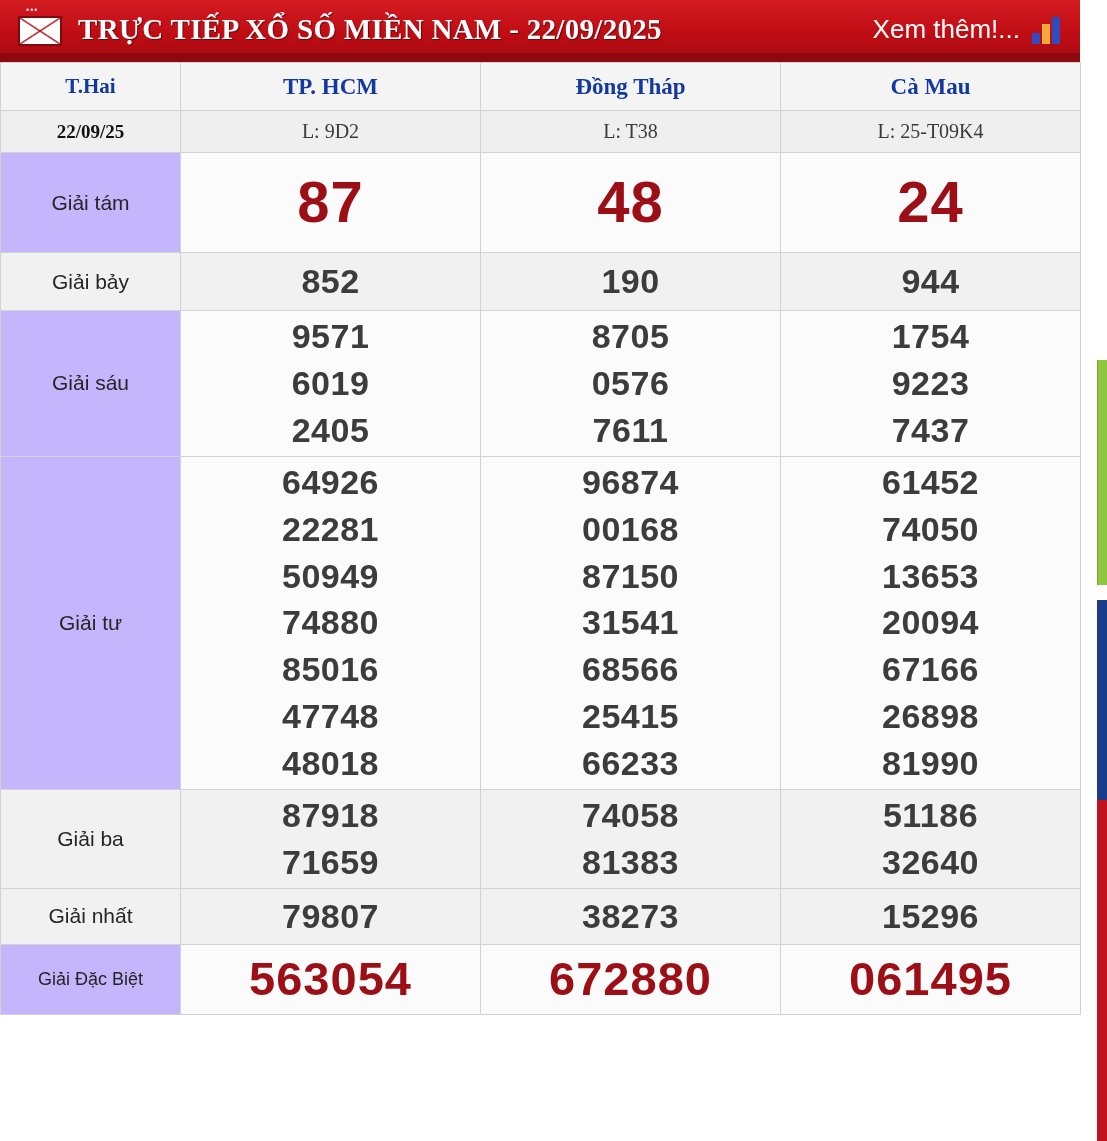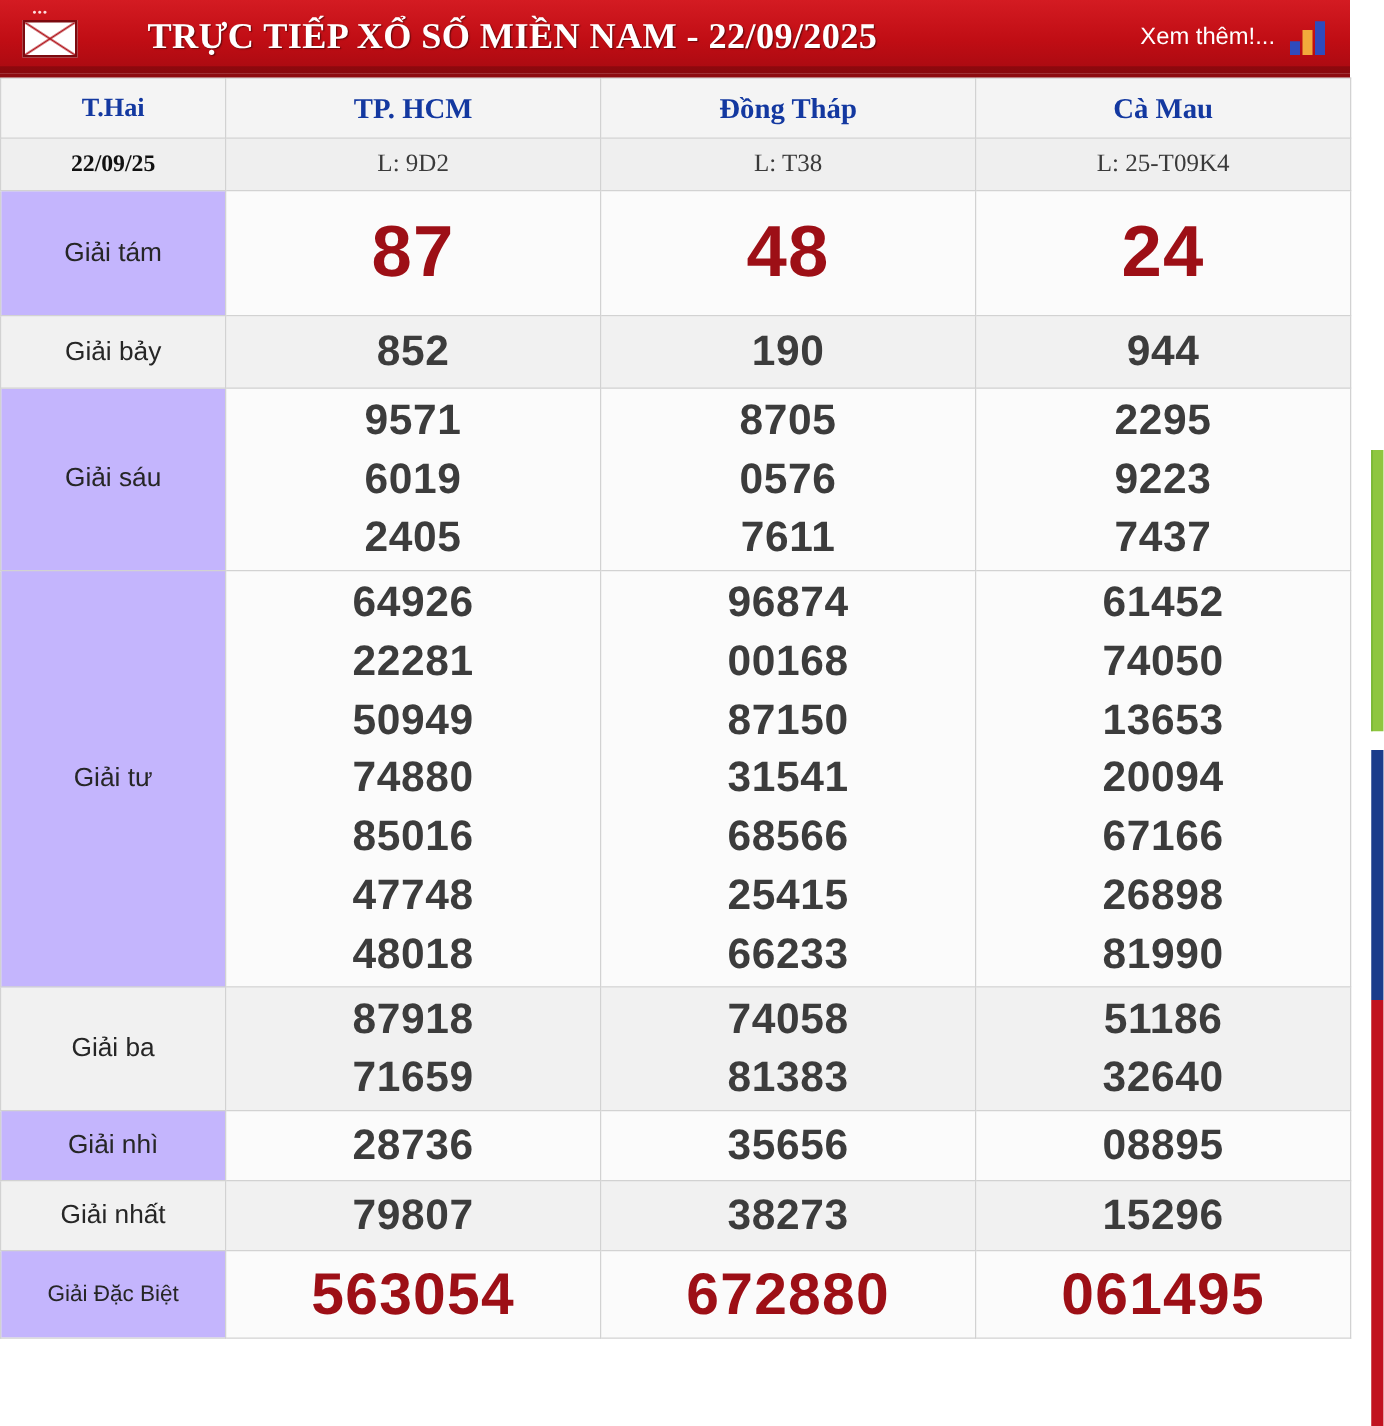--- a/index.html
+++ b/index.html
@@ -83,25 +83,24 @@
   }
   .banner-title {
     flex: 1 1 auto;
     color: #ffffff;
     font-family: "Liberation Serif", serif;
     font-weight: bold;
     font-size: 29px;
     letter-spacing: .3px;
     text-shadow: 1px 1px 1px rgba(0,0,0,.45);
     white-space: nowrap;
-    margin-left: 40px;
   }
   .banner-more {
     color: #ffffff;
-    font-size: 19px;
+    font-size: 26px;
     margin-right: 12px;
     white-space: nowrap;
   }
   .chart-icon {
     width: 34px; height: 28px;
     position: relative;
     flex: 0 0 auto;
   }
   .chart-icon i {
     position: absolute;
@@ -263,21 +262,21 @@
           <span class="num-line">9571</span>
           <span class="num-line">6019</span>
           <span class="num-line">2405</span>
         </td>
         <td class="nums">
           <span class="num-line">8705</span>
           <span class="num-line">0576</span>
           <span class="num-line">7611</span>
         </td>
         <td class="nums">
-          <span class="num-line">2295</span>
+          <span class="num-line">1754</span>
           <span class="num-line">9223</span>
           <span class="num-line">7437</span>
         </td>
       </tr>
 
 
       <tr class="r-g4">
         <td class="label">Giải tư</td>
         <td class="nums">
           <span class="num-line">64926</span>
@@ -317,32 +316,20 @@
         <td class="nums">
           <span class="num-line">74058</span>
           <span class="num-line">81383</span>
         </td>
         <td class="nums">
           <span class="num-line">51186</span>
           <span class="num-line">32640</span>
         </td>
       </tr>
 
-      <tr class="r-g2">
-        <td class="label">Giải nhì</td>
-        <td class="nums">
-            <span class="num-line">28736</span>
-          </td>
-        <td class="nums">
-            <span class="num-line">35656</span>
-          </td>
-        <td class="nums">
-            <span class="num-line">08895</span>
-          </td>
-      </tr>
 
       <tr class="r-g1 alt">
         <td class="label">Giải nhất</td>
         <td class="nums">
             <span class="num-line">79807</span>
           </td>
         <td class="nums">
             <span class="num-line">38273</span>
           </td>
         <td class="nums">

